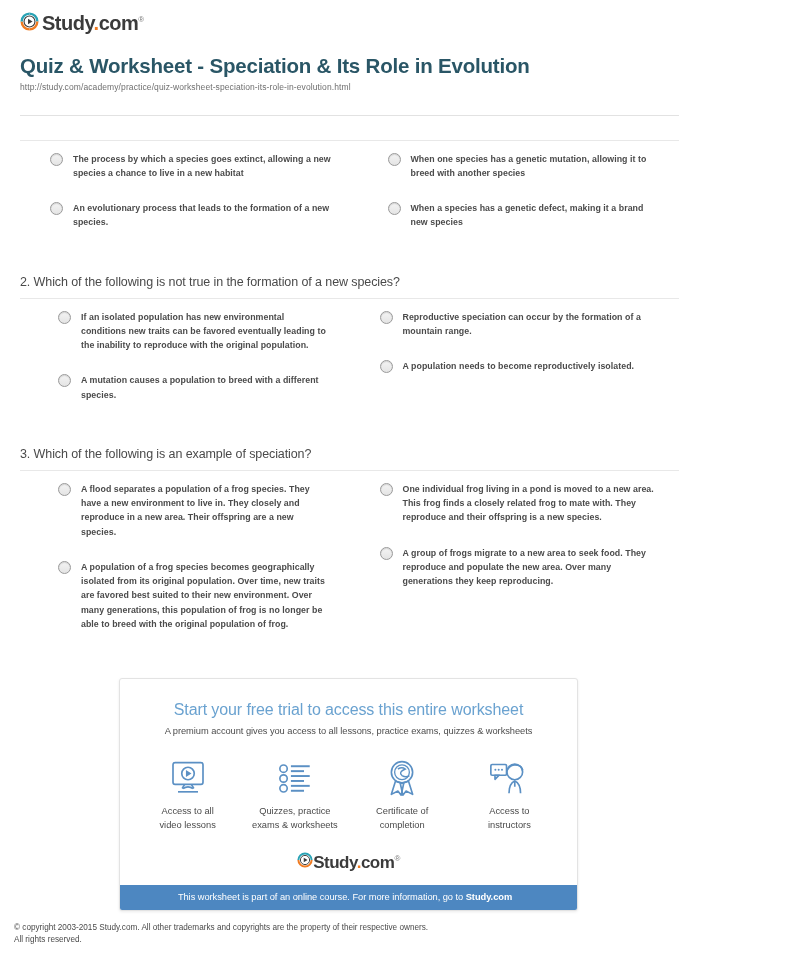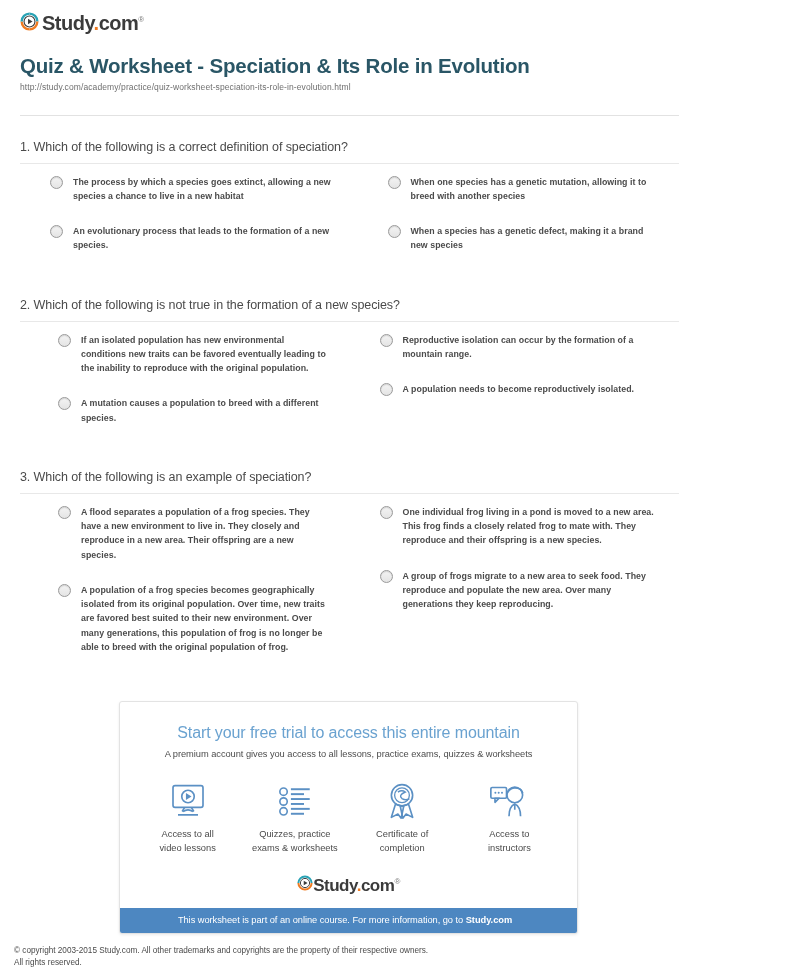--- a/index.html
+++ b/index.html
@@ -243,21 +243,20 @@
 
   <div class="title-block">
     <h1 class="worksheet-title">Quiz &amp; Worksheet - Speciation &amp; Its Role in Evolution</h1>
     <div class="worksheet-url">http://study.com/academy/practice/quiz-worksheet-speciation-its-role-in-evolution.html</div>
     <div class="title-rule"></div>
   </div>
 
   <div class="questions">
 
     <div class="question-block">
-      <div class="question-text">1. Which of the following is a correct definition of speciation?</div>
       <div class="question-rule"></div>
       <div class="answers">
         <div class="answer-col right">
           <div class="answer">
             <span class="radio"></span>
             <span class="answer-text">The process by which a species goes extinct, allowing a new species a chance to live in a new habitat</span>
           </div>
           <div class="answer">
             <span class="radio"></span>
             <span class="answer-text">An evolutionary process that leads to the formation of a new species.</span>
@@ -286,21 +285,21 @@
             <span class="answer-text">If an isolated population has new environmental conditions new traits can be favored eventually leading to the inability to reproduce with the original population.</span>
           </div>
           <div class="answer" style="margin-top:20px;justify-content:space-between;">
             <span class="radio"></span>
             <span class="answer-text">A mutation causes a population to breed with a different species.</span>
           </div>
         </div>
         <div class="answer-col right">
           <div class="answer">
             <span class="radio"></span>
-            <span class="answer-text">Reproductive isolation can occur by the formation of a mountain range.</span>
+            <span class="answer-text">Reproductive speciation can occur by the formation of a mountain range.</span>
           </div>
           <div class="answer" style="margin-top:14px;">
             <span class="radio"></span>
             <span class="answer-text">A population needs to become reproductively isolated.</span>
           </div>
         </div>
       </div>
     </div>
 
     <div class="question-block">
@@ -329,21 +328,21 @@
         </div>
       </div>
     </div>
 
   </div>
 
   <div class="promo-wrap">
     <div class="promo">
 
       <div class="promo-head">
-        <div class="promo-title">Start your free trial to access this entire mountain</div>
+        <div class="promo-title">Start your free trial to access this entire worksheet</div>
         <div class="promo-sub">A premium account gives you access to all lessons, practice exams, quizzes &amp; worksheets</div>
       </div>
 
       <div class="promo-features">
 
         <div class="feature">
           <div class="feature-icon">
             <svg viewBox="0 0 48 44" width="40" height="37" aria-hidden="true">
               <rect x="6" y="3" width="36" height="26" rx="2.5" fill="none" stroke="#5b90c4" stroke-width="2"></rect>
               <circle cx="24" cy="16" r="7.5" fill="none" stroke="#5b90c4" stroke-width="2"></circle>

